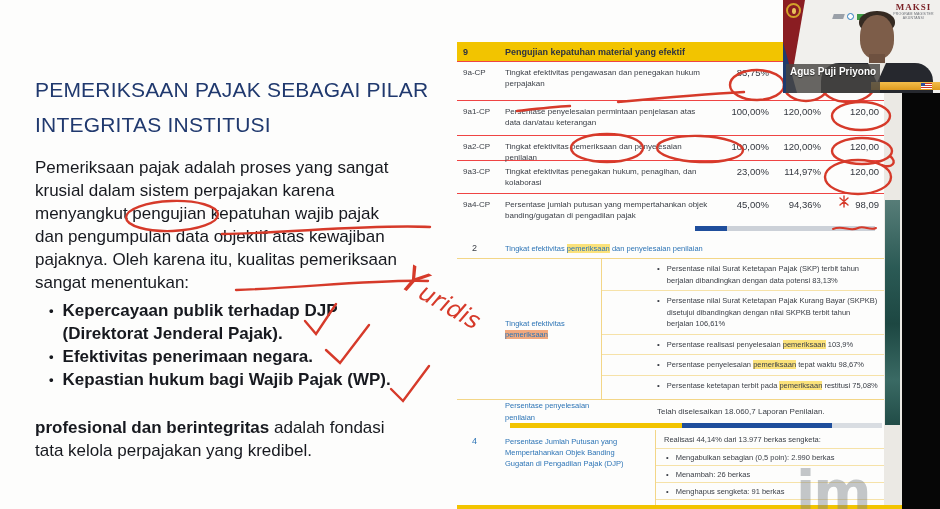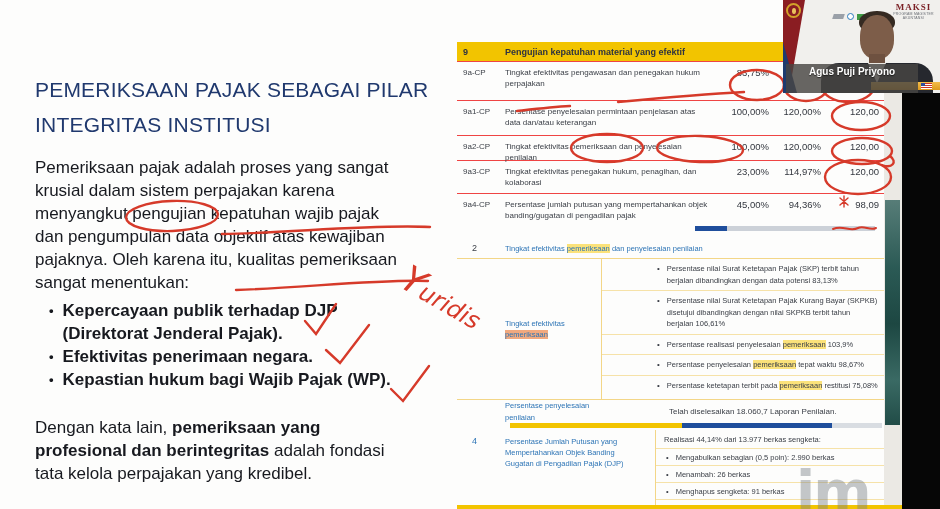--- a/index.html
+++ b/index.html
@@ -37,21 +37,21 @@
   .hl-y{background:#fbe27a;}
   .hl-o{background:#f2a97e;}
   .t2main{display:grid;grid-template-columns:145px 283px;min-height:140px;}
   .t2label{border-right:1px solid #f3d687;display:flex;align-items:center;box-sizing:border-box;
            padding-left:48px;}
   .t2b{display:flex;gap:7px;padding:4px 0 4px 55px;border-bottom:1px solid #f6e2a8;}
   .t2b:last-child{border-bottom:none;}
   .t2b .bd{font-size:8px;}
   .t2b .tx{width:212px;color:#3c4048;}
   .t2row2{display:grid;grid-template-columns:145px 283px;border-top:1px solid #f3d687;height:22px;
-          align-items:center;gap:12px;}
+          align-items:center;}
   .t2row2 .l{padding-left:48px;}
   .t2row2 .r{padding-left:55px;color:#3c4048;font-size:8px;}
   .t4{top:430px;display:grid;grid-template-columns:48px 150px 230px;font-size:7.5px;line-height:11px;}
   .t4 .code{padding-left:15px;padding-top:6px;font-size:9px;}
   .t4 .lbl{padding:6px 10px 0 0;width:140px;}
   .t4 .right{border-left:1px solid #f3d687;}
   .t4 .r-head{padding:4px 0 3px 8px;color:#3c4048;}
   .t4 .t4b{display:flex;gap:7px;padding:2.5px 0 2.5px 10px;border-top:1px solid #f6e2a8;color:#3c4048;}
   
   .bar{position:absolute;z-index:1;}
@@ -92,21 +92,21 @@
   .wc-neck{position:absolute;left:86px;top:54px;width:16px;height:13px;background:#6e5140;}
   .wc-body{position:absolute;left:38px;top:63px;width:112px;height:30px;background:#26282e;
            border-radius:18px 18px 0 0;}
   .wc-shirt{position:absolute;left:85px;top:63px;width:18px;height:20px;background:#e9e7e2;
             clip-path:polygon(0 0,100% 0,50% 100%);}
   .wc-stripe{position:absolute;left:88px;top:82px;width:69px;height:8px;
              background:linear-gradient(180deg,#f3bd4a,#dd9a1e);}
   .wc-flag{position:absolute;right:8px;top:1px;width:11px;height:6px;
            background:repeating-linear-gradient(180deg,#c8342c 0 1px,#fff 1px 2px);}
   .wc-flag::after{content:"";position:absolute;left:0;top:0;width:4px;height:3px;background:#2d4f9e;}
-  .wc-nametag{position:absolute;left:3px;top:64px;height:32px;line-height:16px;padding:0 23px;
+  .wc-nametag{position:absolute;left:3px;top:64px;height:32px;line-height:16px;padding:0 4px;
               background:rgba(72,70,67,0.82);color:#fff;font-size:10px;font-weight:bold;
               text-shadow:0 1px 1px rgba(0,0,0,.6);}
 </style>
 </head>
 <body>
 
 <div class="stage">
 
   <div class="left-col">
     <div class="slide-title">PEMERIKSAAN PAJAK SEBAGAI PILAR
@@ -126,21 +126,20 @@
       <div class="bi">
         <span class="dot">•</span>
         <span class="bt">Efektivitas penerimaan negara.</span>
       </div>
       <div class="bi">
         <span class="dot">•</span>
         <span class="bt">Kepastian hukum bagi Wajib Pajak (WP).</span>
       </div>
     </div>
     <div class="closing">
-      <div><span>Dengan kata lain, </span><b>pemeriksaan yang</b></div>
       <div><b>profesional dan berintegritas</b><span> adalah fondasi</span></div>
       <div><span>tata kelola perpajakan yang kredibel.</span></div>
     </div>
   </div>
 
   <div class="tbl t1">
     <div class="t1head">
       <div class="c">9</div>
       <div>Pengujian kepatuhan material yang efektif</div>
     </div>

